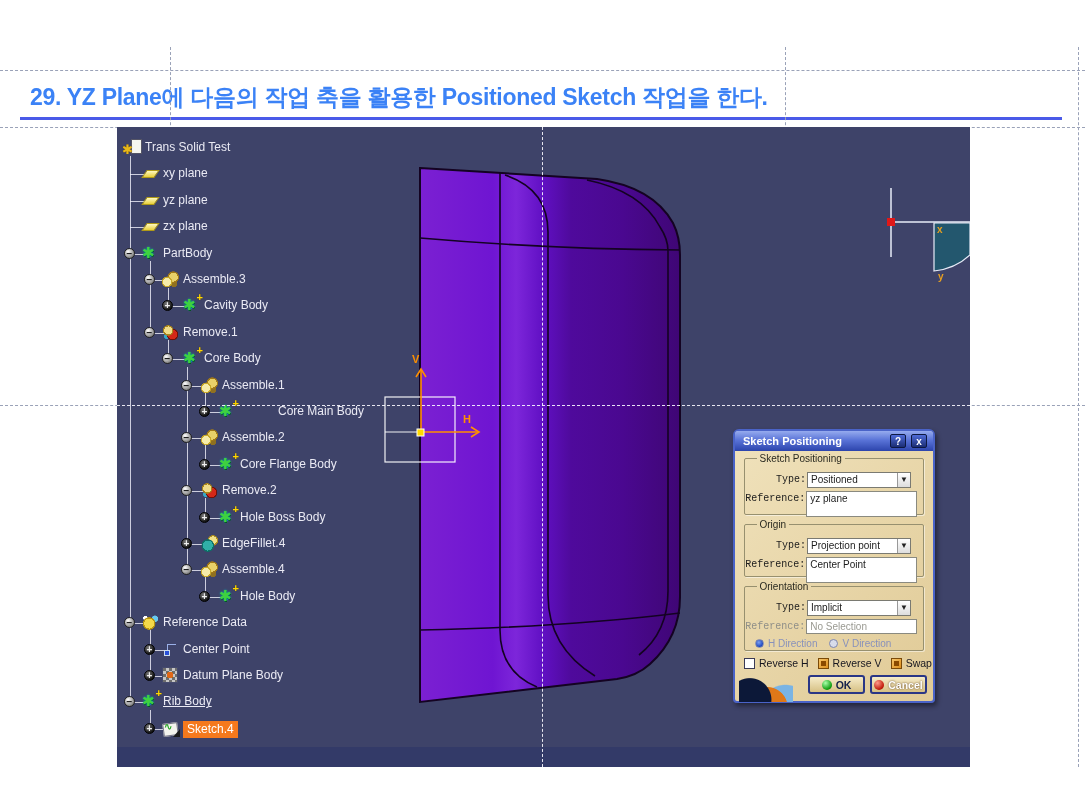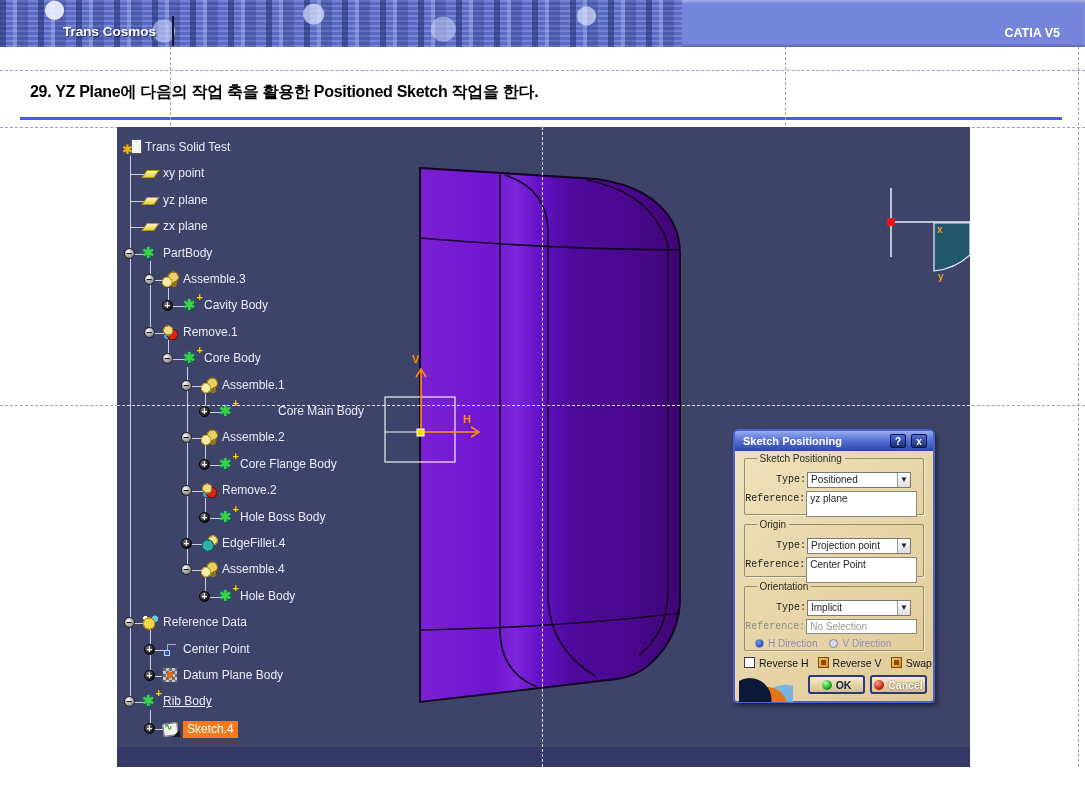--- a/index.html
+++ b/index.html
@@ -20,21 +20,21 @@
       radial-gradient(circle at 86% 34%, rgba(226,233,255,.65) 0 9px, transparent 10px),
       repeating-linear-gradient(90deg, rgba(24,34,96,.5) 0 6px, rgba(24,34,96,0) 6px 13px, rgba(182,196,246,.35) 13px 17px, rgba(24,34,96,.25) 17px 28px, rgba(24,34,96,0) 28px 38px),
       repeating-linear-gradient(0deg, rgba(255,255,255,.10) 0 2px, rgba(20,30,90,.14) 2px 5px);}
   .brand{position:absolute;left:63px;top:24px;font-size:13.5px;font-weight:bold;color:#fff;text-shadow:1px 1px 1px rgba(10,16,60,.8);}
   .tab-edge{position:absolute;left:172px;top:16px;width:2px;height:30px;background:#15172c;}
   .product{position:absolute;right:25px;top:26px;font-size:12.5px;font-weight:bold;color:#fff;}
   .site{position:absolute;left:185px;top:10px;font-size:13px;color:#fff;}
   .copyright{position:absolute;right:22px;top:11px;font-size:12.5px;color:#fff;}
 
   
-  .page-title{position:absolute;left:30px;top:82px;margin:0;font-size:16px;font-weight:bold;color:#000000;white-space:nowrap;letter-spacing:-0.3px;}
+  .page-title{position:absolute;left:30px;top:82px;margin:0;font-size:23px;font-weight:bold;color:#3b82f6;white-space:nowrap;letter-spacing:-0.3px;}
   .title-rule{position:absolute;left:20px;top:117px;width:1042px;height:3px;background:#4a5ae8;}
 
   
   .hguide{position:absolute;left:0;width:100%;height:0;border-top:1px dashed #9aa2b8;}
   .vguide{position:absolute;top:47px;height:720px;width:0;border-left:1px dashed #9aa2b8;}
   .wguide-h{position:absolute;left:0;width:853px;height:0;border-top:1px dashed rgba(250,250,255,.9);z-index:6;}
   .wguide-v{position:absolute;top:0;height:640px;width:0;border-left:1px dashed rgba(250,250,255,.9);z-index:6;}
 
   
   .catia{position:absolute;left:117px;top:127px;width:853px;height:640px;background:#3e4369;overflow:hidden;}
@@ -106,46 +106,40 @@
   .combo .cval{flex:1;padding:1px 0 0 3px;overflow:hidden;white-space:nowrap;}
   .combo .carrow{width:13px;border-left:1px solid #999;background:linear-gradient(#fff,#ddd);text-align:center;font-size:8px;line-height:14px;color:#222;}
   .refbox{width:112px;background:#fff;border:1px solid #8a8a80;padding:1px 0 0 3px;}
   .refbox.tall{height:26px;}
   .refbox.short{height:15px;color:#9a9a92;}
   .radio-row{position:absolute;left:10px;top:46px;display:flex;gap:12px;color:#8891bb;}
   .radio{display:flex;align-items:center;gap:4px;}
   .rdot{width:9px;height:9px;border-radius:50%;border:1px solid #7e87ae;background:#d8dcea;}
   .rdot.on{background:radial-gradient(circle at 40% 35%,#7ea0f0,#1b46c0 70%);}
   .check-row{position:absolute;left:9px;top:206px;display:flex;gap:9px;color:#15151f;font-size:10.5px;}
-  .check{display:flex;align-items:flex-start;gap:4px;}
+  .check{display:flex;align-items:flex-end;gap:4px;}
   .cbox{width:11px;height:11px;border:1px solid #3a3a56;background:#fff;}
   .cbox.orange{background:linear-gradient(135deg,#f6c468,#dd8f1e);border-color:#7a4a08;position:relative;}
   .cbox.orange::after{content:"";position:absolute;left:2px;top:2px;width:5px;height:5px;background:#8a4a00;}
   .btn-row{position:absolute;right:6px;top:224px;display:flex;gap:5px;}
   .btn{display:flex;align-items:center;justify-content:center;gap:4px;width:57px;height:19px;border:2px solid #2a3686;border-radius:3px;background:linear-gradient(#f6ecca,#d6c084);font-size:10.5px;font-weight:bold;color:#13204a;}
   .btn .orb{width:10px;height:10px;border-radius:50%;}
   .orb.green{background:radial-gradient(circle at 35% 30%,#aaffaa,#0d9a0d 70%,#064e06);}
   .orb.red{background:radial-gradient(circle at 35% 30%,#ff9a8a,#c01808 70%,#5e0a02);}
   .btn.cancel{color:#fff;text-shadow:0 0 2px #5a3a16;}
   .swirl{position:absolute;left:4px;bottom:3px;width:54px;height:28px;background:
     radial-gradient(circle at 20% 92%, #0c1838 0 42%, transparent 44%),
     radial-gradient(circle at 52% 120%, #e07818 0 46%, transparent 48%),
     radial-gradient(circle at 86% 135%, #7ab4e4 0 44%, transparent 46%);}
 </style>
 </head>
 <body>
 
 <div class="slide">
 
-  <div class="band header">
-    <div class="deco"></div>
-    <span class="brand">Trans Cosmos</span>
-    <div class="tab-edge"></div>
-    <span class="product">CATIA V5</span>
-  </div>
 
   <h1 class="page-title">29. YZ Plane에 다음의 작업 축을 활용한 Positioned Sketch 작업을 한다.</h1>
   <div class="title-rule"></div>
 
   <div class="hguide" style="top:70px"></div>
   <div class="hguide" style="top:127px"></div>
   <div class="hguide" style="top:405px"></div>
   <div class="vguide" style="left:170px"></div>
   <div class="vguide" style="left:785px"></div>
   <div class="vguide" style="left:1078px"></div>
@@ -184,21 +178,21 @@
         <div class="tline" style="left: 88px; top: 266px; width: 1px; height: 18px;"></div>
         <div class="tline" style="left: 88px; top: 318px; width: 1px; height: 19px;"></div>
         <div class="tline" style="left: 88px; top: 371px; width: 1px; height: 19px;"></div>
         <div class="tline" style="left: 88px; top: 450px; width: 1px; height: 19px;"></div>
         <div class="tline" style="left: 33px; top: 503px; width: 1px; height: 46px;"></div>
         <div class="tline" style="left: 33px; top: 583px; width: 1px; height: 19px;"></div>
         <span class="ticon i-part" style="left: 7px; top: 12px;"></span>
         <span class="tlabel" style="left: 28px; top: 13px;">Trans Solid Test</span>
         <div class="tline" style="left: 13px; top: 47.4px; width: 16px; height: 1px;"></div>
         <span class="ticon i-plane" style="left: 25px; top: 38.4px;"></span>
-        <span class="tlabel" style="left: 46px; top: 39.4px;">xy point</span>
+        <span class="tlabel" style="left: 46px; top: 39.4px;">xy plane</span>
         <div class="tline" style="left: 13px; top: 73.8px; width: 16px; height: 1px;"></div>
         <span class="ticon i-plane" style="left: 25px; top: 64.8px;"></span>
         <span class="tlabel" style="left: 46px; top: 65.8px;">yz plane</span>
         <div class="tline" style="left: 13px; top: 100.2px; width: 16px; height: 1px;"></div>
         <span class="ticon i-plane" style="left: 25px; top: 91.2px;"></span>
         <span class="tlabel" style="left: 46px; top: 92.2px;">zx plane</span>
         <div class="tline" style="left: 13px; top: 126.6px; width: 16px; height: 1px;"></div>
         <div class="knob minus" style="left: 7px; top: 120.6px;">−</div>
         <span class="ticon i-gear" style="left: 25px; top: 117.6px;"></span>
         <span class="tlabel" style="left: 46px; top: 118.6px;">PartBody</span>

